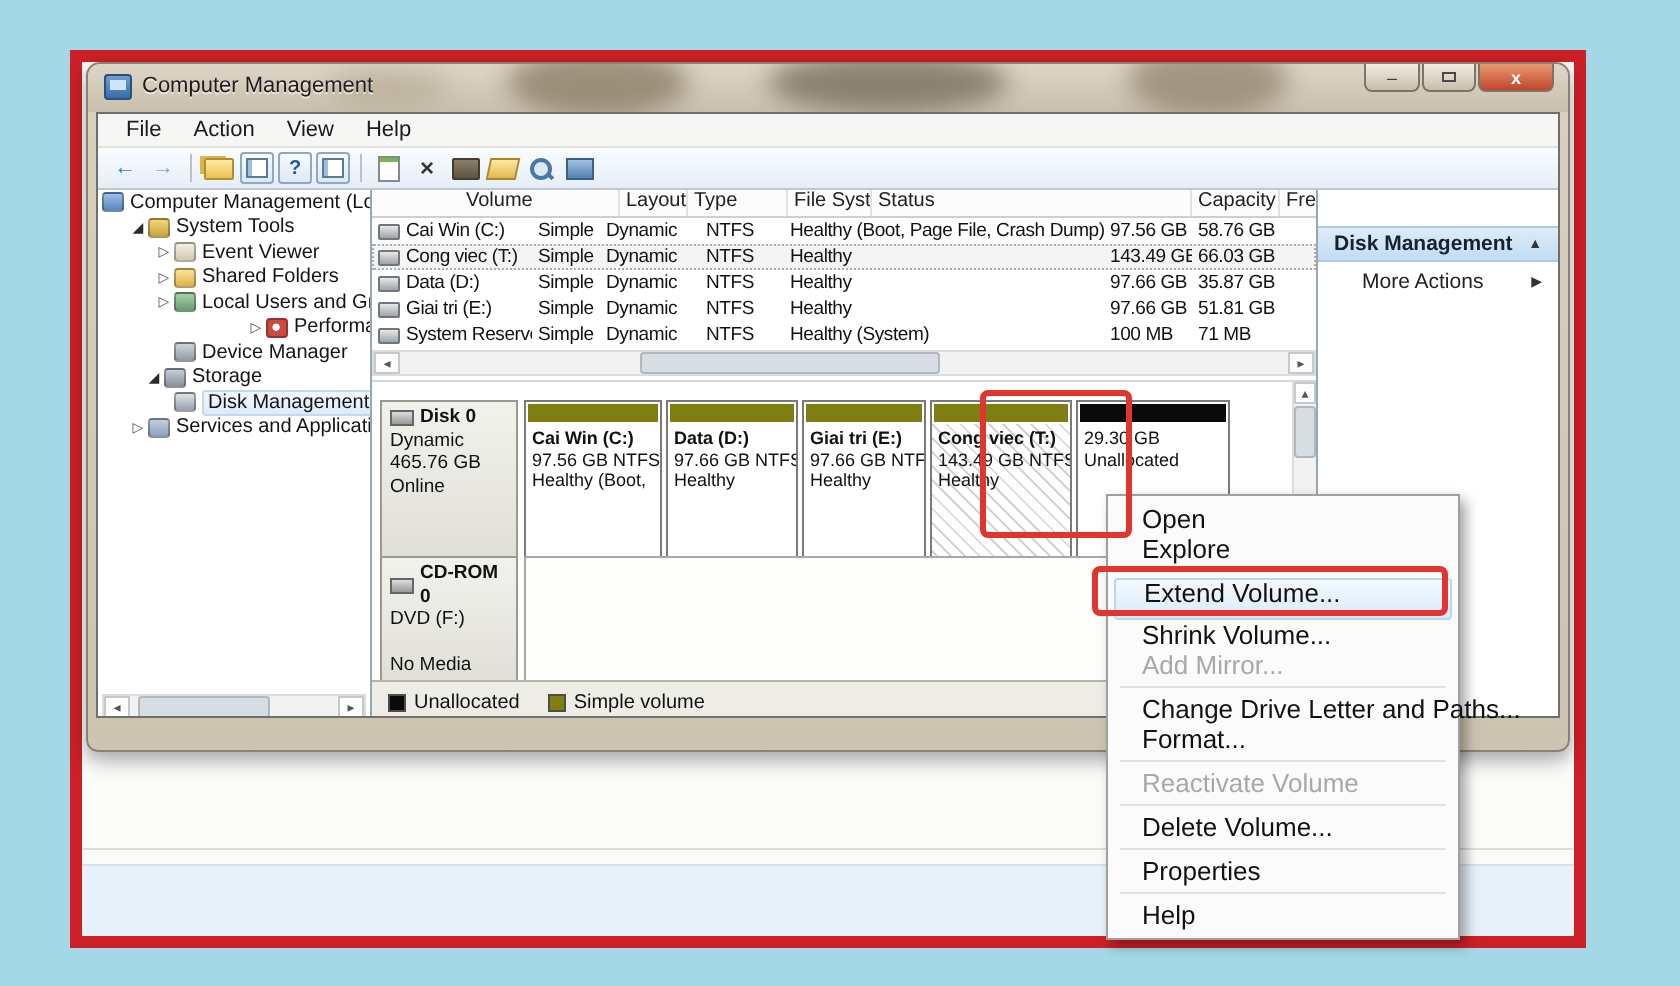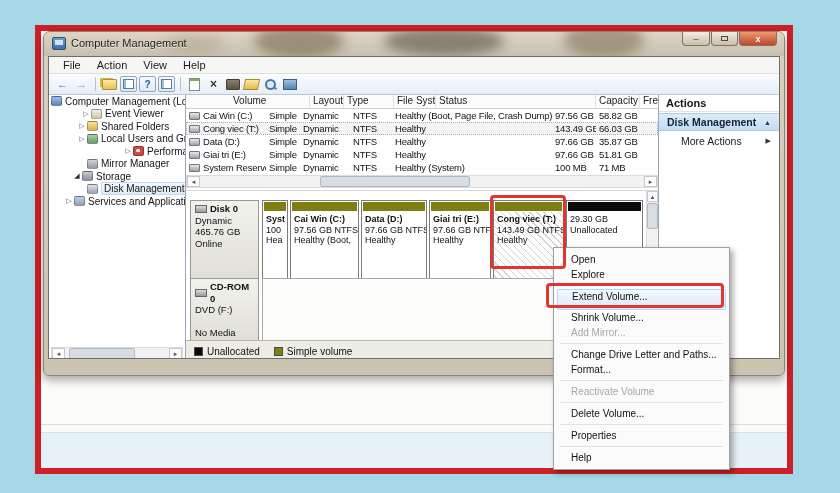--- a/index.html
+++ b/index.html
@@ -131,21 +131,21 @@
   .actions-group{position:absolute;left:0;right:0;top:18px;height:18px;background:linear-gradient(180deg,#ddecf9,#c2dcf3);
     border-top:1px solid #aecbe6;border-bottom:1px solid #aecbe6;display:flex;align-items:center;padding:0 8px;}
   .actions-group .glabel{font-size:10.5px;font-weight:bold;color:#16222e;flex:1;}
   .actions-more{position:absolute;left:0;right:0;top:38px;height:16px;display:flex;align-items:center;padding:0 8px 0 22px;}
   .actions-more .mlabel{font-size:10.5px;color:#222;flex:1;}
   .chev{font-size:7px;color:#333;}
 
   
   .context-menu{position:absolute;left:512px;top:216px;width:177px;background:#fbfbfb;border:1px solid #a0a0a0;
     box-shadow:3px 3px 6px rgba(0,0,0,.35);padding:4px 1px;z-index:40;}
-  .cm-item{height:15px;line-height:15px;font-size:10px;color:#111;padding-left:16px;white-space:nowrap;}
+  .cm-item{height:15px;line-height:15px;font-size:13px;color:#111;padding-left:16px;white-space:nowrap;}
   .cm-item.hl{background:linear-gradient(180deg,#f3f9fe,#dbeafb);border:1px solid #b9d7f1;border-radius:2px;
     margin:0 2px;padding-left:14px;height:21px;line-height:13px;}
   .cm-item.dis{color:#a8a8a8;}
   .cm-sep{height:1px;background:#e2e2e2;margin:3px 5px;}
 
   
   .redbox{position:absolute;border:3px solid #e0362f;border-radius:4px;z-index:50;}
   .redbox-partition{left:449px;top:164px;width:76px;height:74px;}
   .redbox-menu{left:505px;top:252px;width:178px;height:25px;}
 </style>
@@ -199,21 +199,26 @@
             <div class="tb-btn tb-computer"></div>
           </div>
         <div class="content">
 
           <div class="tree-pane">
             <div id="tree">
                 <div class="tree-row" style="padding-left: 2px;">
                   <div class="tree-ico ico-computer"></div>
                   <div class="tree-lbl">Computer Management (Local</div>
                 </div>
-                <div class="tree-row" style=" margin-left: 32px;">
+                <div class="tree-row" style="padding-left: 15px;">
+                  <div class="tree-exp open">◢</div>
+                  <div class="tree-ico ico-system-tools"></div>
+                  <div class="tree-lbl">System Tools</div>
+                </div>
+                <div class="tree-row" style="padding-left: 28px;">
                   <div class="tree-exp">▷</div>
                   <div class="tree-ico ico-event-viewer"></div>
                   <div class="tree-lbl">Event Viewer</div>
                 </div>
                 <div class="tree-row" style="padding-left: 28px;">
                   <div class="tree-exp">▷</div>
                   <div class="tree-ico ico-shared-folders"></div>
                   <div class="tree-lbl">Shared Folders</div>
                 </div>
                 <div class="tree-row" style="padding-left: 28px;">
@@ -221,21 +226,21 @@
                   <div class="tree-ico ico-users"></div>
                   <div class="tree-lbl">Local Users and Groups</div>
                 </div>
                 <div class="tree-row" style="padding-left: 28px; margin-left: 46px;">
                   <div class="tree-exp">▷</div>
                   <div class="tree-ico ico-performance"></div>
                   <div class="tree-lbl">Performance</div>
                 </div>
                 <div class="tree-row" style="padding-left: 38px;">
                   <div class="tree-ico ico-device-manager"></div>
-                  <div class="tree-lbl">Mirror Manager</div>
+                  <div class="tree-lbl">Device Manager</div>
                 </div>
                 <div class="tree-row" style="padding-left: 23px;">
                   <div class="tree-exp open">◢</div>
                   <div class="tree-ico ico-storage"></div>
                   <div class="tree-lbl">Storage</div>
                 </div>
                 <div class="tree-row sel" style="padding-left: 38px;">
                   <div class="tree-ico ico-disk-management"></div>
                   <div class="tree-lbl">Disk Management</div>
                 </div>
@@ -265,21 +270,21 @@
                 <div class="vh" style="width: 62px;">Free Spac</div>
               </div>
             <div id="vol-rows">
                 <div class="vr">
                   <div class="vc first" style="width: 80px;">Cai Win (C:)</div>
                   <div class="vc" style="width: 34px;">Simple</div>
                   <div class="vc" style="width: 50px;">Dynamic</div>
                   <div class="vc" style="width: 42px;">NTFS</div>
                   <div class="vc" style="width: 160px;">Healthy (Boot, Page File, Crash Dump)</div>
                   <div class="vc" style="width: 44px;">97.56 GB</div>
-                  <div class="vc" style="width: 62px;">58.82 GB</div>
+                  <div class="vc" style="width: 62px;">58.76 GB</div>
                 </div>
                 <div class="vr sel">
                   <div class="vc first" style="width: 80px;">Cong viec (T:)</div>
                   <div class="vc" style="width: 34px;">Simple</div>
                   <div class="vc" style="width: 50px;">Dynamic</div>
                   <div class="vc" style="width: 42px;">NTFS</div>
                   <div class="vc" style="width: 160px;">Healthy</div>
                   <div class="vc" style="width: 44px;">143.49 GB</div>
                   <div class="vc" style="width: 62px;">66.03 GB</div>
                 </div>
@@ -321,28 +326,20 @@
 
             <div class="disk-area">
               <div class="disk-group" style="top:9px;height:86px;">
                 <div class="disk-info">
                   <div class="dlabel">Disk 0</div>
                   <div>Dynamic</div>
                   <div>465.76 GB</div>
                   <div>Online</div>
                 </div>
                 <div class="parts" id="partitions">
-                    <div class="part" style="width: 26px;">
-                      <div class="pbar"></div>
-                      <div class="pbody">
-                        <div class="pt">Syst</div>
-                        <div class="pl">100</div>
-                        <div class="pl">Hea</div>
-                      </div>
-                    </div>
                     <div class="part" style="width: 69px;">
                       <div class="pbar"></div>
                       <div class="pbody">
                         <div class="pt">Cai Win (C:)</div>
                         <div class="pl">97.56 GB NTFS</div>
                         <div class="pl">Healthy (Boot,</div>
                       </div>
                     </div>
                     <div class="part" style="width: 66px;">
                       <div class="pbar"></div>
@@ -399,21 +396,20 @@
                   <div class="lg-lbl">Unallocated</div>
                 </div>
                 <div class="lg-item">
                   <div class="lg-sw" style="background: rgb(127, 126, 16);"></div>
                   <div class="lg-lbl">Simple volume</div>
                 </div>
               </div>
           </div>
 
           <div class="actions-pane">
-            <div class="actions-header">Actions</div>
             <div class="actions-group">
               <span class="glabel">Disk Management</span>
               <span class="chev">▲</span>
             </div>
             <div class="actions-more">
               <span class="mlabel">More Actions</span>
               <span class="chev">▶</span>
             </div>
           </div>
 

